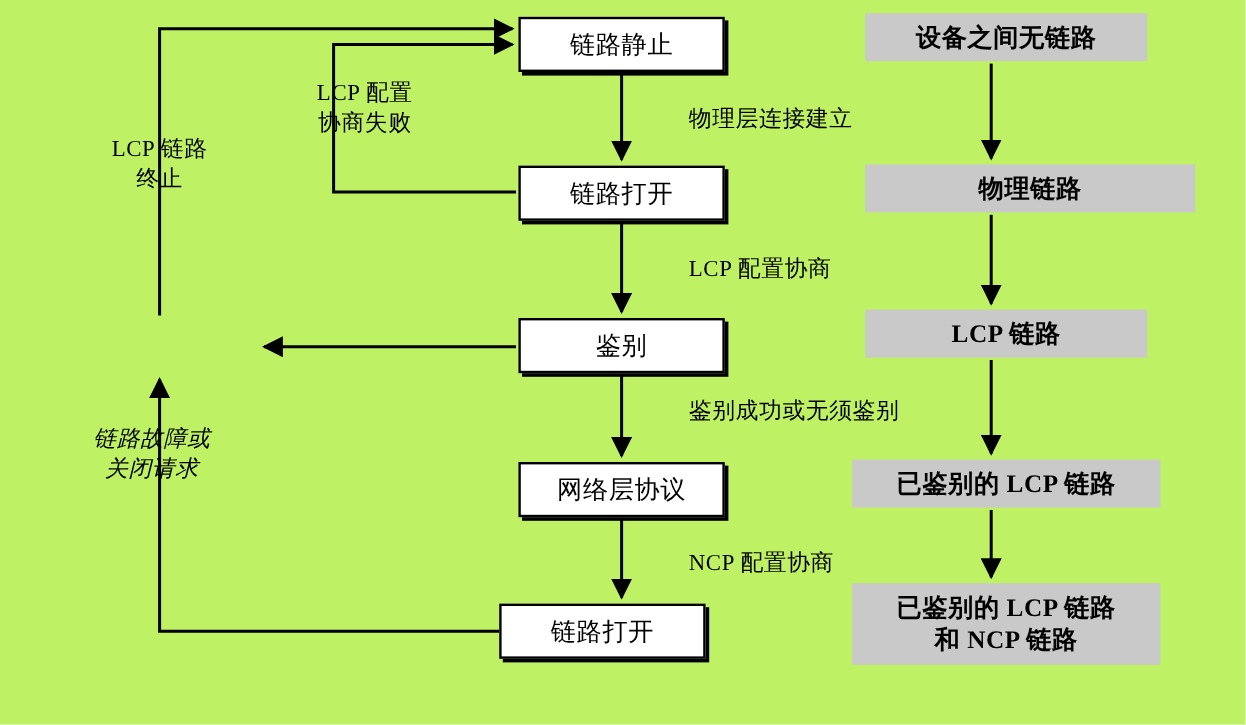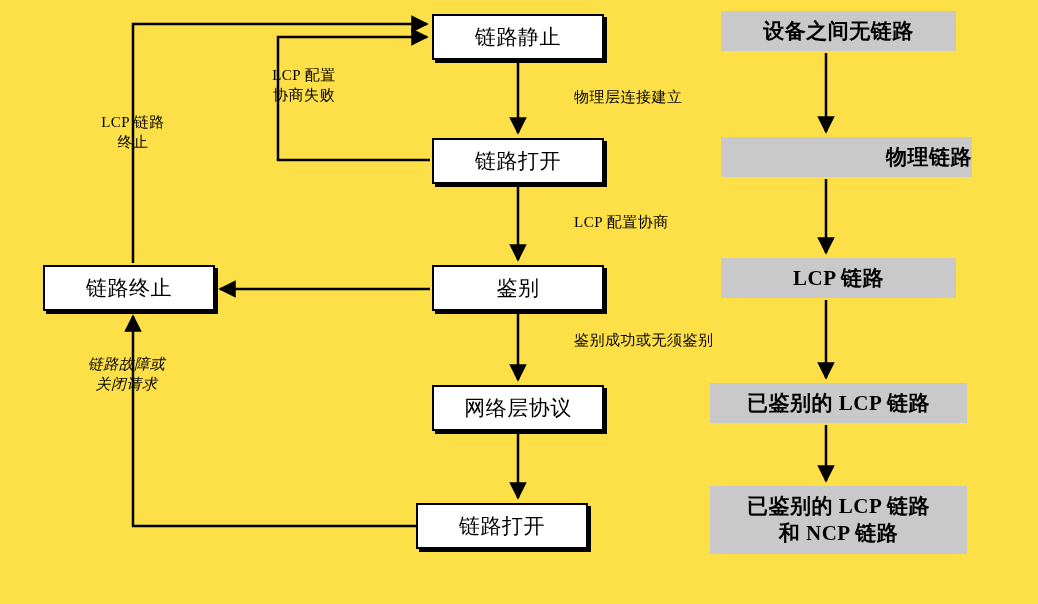--- a/index.html
+++ b/index.html
@@ -7,21 +7,21 @@
     padding: 0;
     background: #ffffff;
   }
   body {
     font-family: "Liberation Serif", "DejaVu Serif", serif;
   }
   #canvas {
     position: relative;
     width: 1038px;
     height: 604px;
-    background: #fde047;
+    background: #bef264;
     overflow: hidden;
   }
   .node {
     position: absolute;
     box-sizing: border-box;
     border: 2px solid #000000;
     background: #ffffff;
     display: flex;
     align-items: center;
     justify-content: center;
@@ -46,21 +46,21 @@
     text-align: center;
     font-size: 21px;
     font-weight: bold;
     color: #000000;
     line-height: 1.28;
     letter-spacing: 0.5px;
     margin-left: 12px;
   }
   .label {
     position: absolute;
-    font-size: 15px;
+    font-size: 19px;
     color: #000000;
     text-align: center;
     line-height: 1.3;
     letter-spacing: 0.5px;
     white-space: pre-line;
   }
   .label.left {
     text-align: left;
     margin-left: 44px;
   }
@@ -115,38 +115,36 @@
   </div>
   <div class="node state-node" style="left:432px; top:385px; width:172px; height:46px;">
     <span>网络层协议</span>
   </div>
   <div class="node state-node" style="left:432px; top:265px; width:172px; height:46px;">
     <span>鉴别</span>
   </div>
   <div class="node state-node" style="left:416px; top:503px; width:172px; height:46px;">
     <span>链路打开</span>
   </div>
-  <div class="node state-node" style="left:43px; top:265px; width:172px; height:46px;">
-    <span>链路终止</span>
-  </div>
 
   <div class="label" style="left:214px; top:66px; width:180px;">LCP 配置
 协商失败</div>
   <div class="label left" style="left:530px; top:88px; width:240px;">物理层连接建立</div>
   <div class="label left" style="left:530px; top:213px; width:240px;">LCP 配置协商</div>
   <div class="label" style="left:58px; top:113px; width:150px;">LCP 链路
 终止</div>
   <div class="label left" style="left:530px; top:331px; width:290px;">鉴别成功或无须鉴别</div>
   <div class="label" style="left:44px; top:355px; width:165px;font-style:italic;">链路故障或
 关闭请求</div>
+  <div class="label left" style="left:530px; top:458px; width:240px;">NCP 配置协商</div>
 
   <div class="gray-node" style="left:709px; top:11px; width:235px; height:40px;">
     <span>设备之间无链路</span>
   </div>
-  <div class="gray-node" style="left:709px; top:137px; width:251px; height:40px;justify-content:flex-end;">
+  <div class="gray-node" style="left:709px; top:137px; width:275px; height:40px;">
     <span>物理链路</span>
   </div>
   <div class="gray-node" style="left:709px; top:258px; width:235px; height:40px;">
     <span>LCP 链路</span>
   </div>
   <div class="gray-node" style="left:698px; top:383px; width:257px; height:40px;">
     <span>已鉴别的 LCP 链路</span>
   </div>
   <div class="gray-node" style="left:698px; top:486px; width:257px; height:68px; white-space: pre-line;">
     <span style="white-space: pre-line;">已鉴别的 LCP 链路

